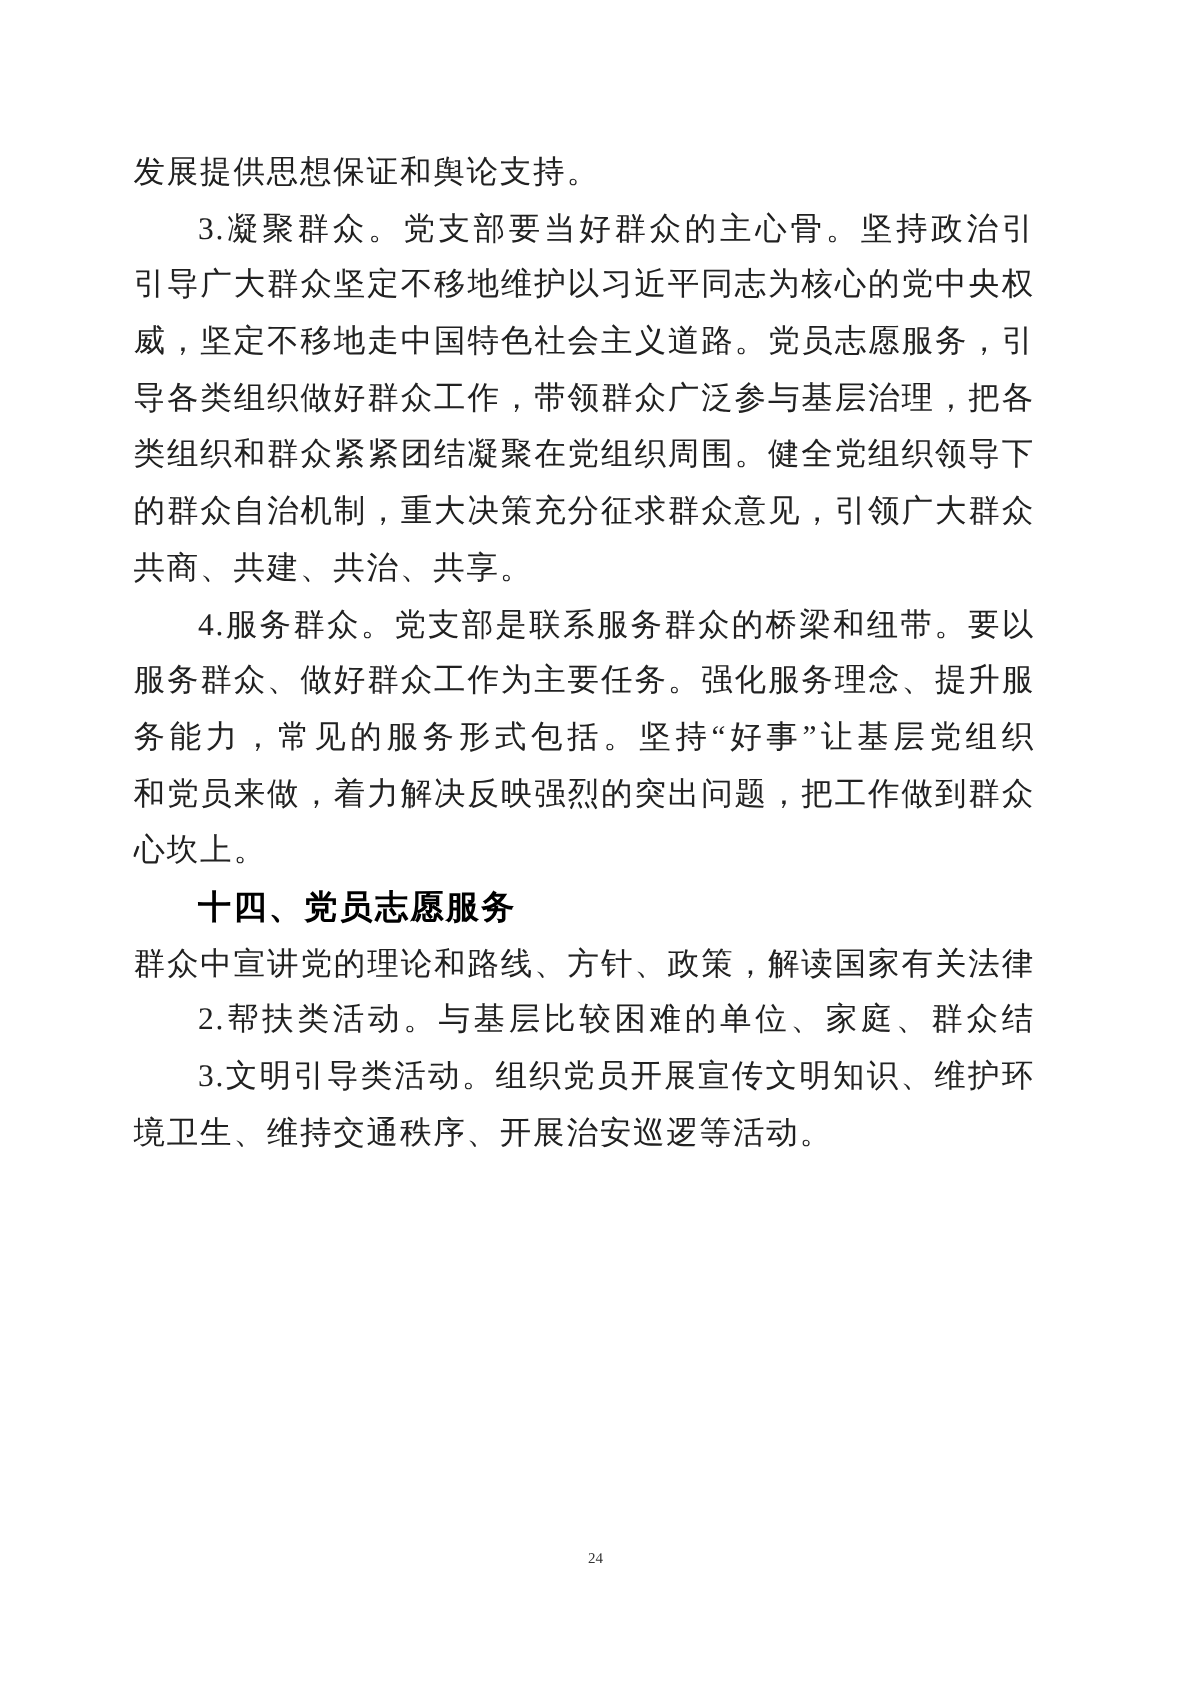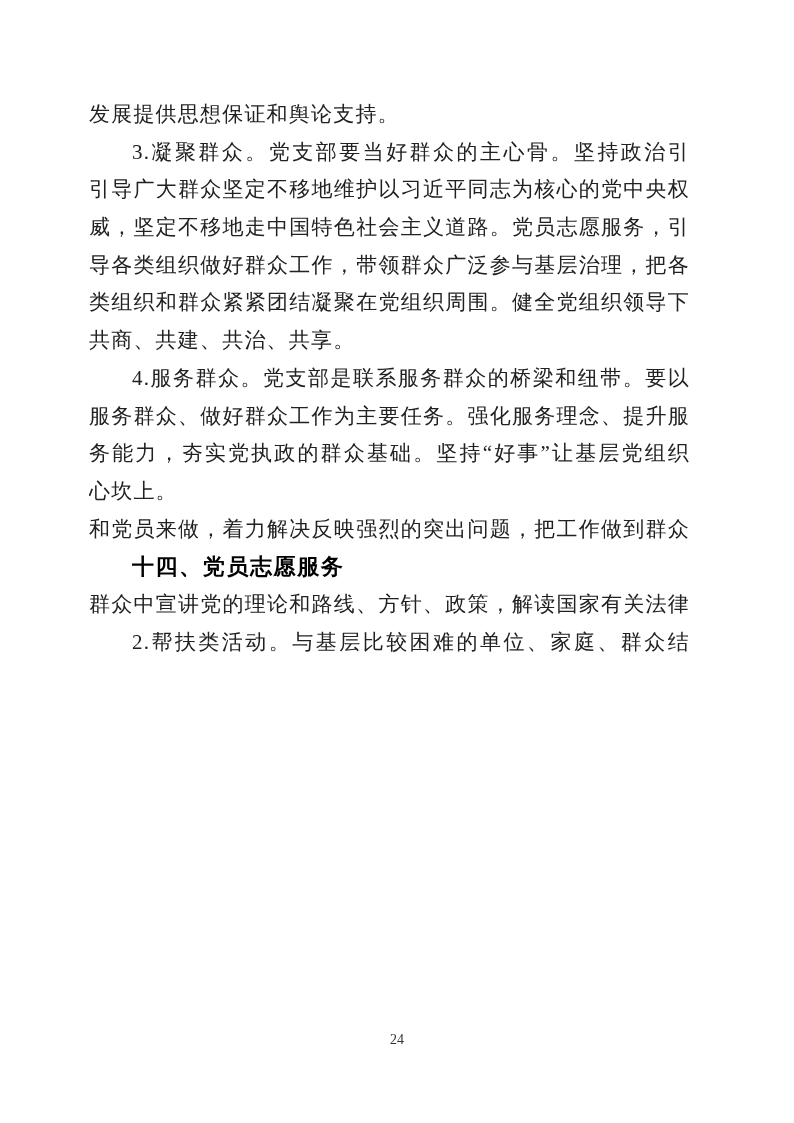--- a/index.html
+++ b/index.html
@@ -51,52 +51,57 @@
     font-size: 22px;
     letter-spacing: 1.6px;
     padding-left: 43px;
   }
   .page-num {
     position: absolute;
     left: 0;
     top: 1031px;
     width: 794px;
     text-align: center;
-    font-size: 14px;
+    font-size: 10px;
     line-height: 18px;
     font-family: "Liberation Serif", serif;
   }
 </style>
 </head>
 <body style="background: rgb(255, 255, 255);">
 
 <div class="doc-page">
   <div class="doc-content" style="color: rgb(33, 33, 33);">
       <div class="block continuation">
         <div class="line last">发展提供思想保证和舆论支持。</div>
       </div>
       <div class="block paragraph">
         <div class="line indent">3.凝聚群众。党支部要当好群众的主心骨。坚持政治引领，</div>
         <div class="line">引导广大群众坚定不移地维护以习近平同志为核心的党中央权</div>
         <div class="line">威，坚定不移地走中国特色社会主义道路。党员志愿服务，引</div>
         <div class="line">导各类组织做好群众工作，带领群众广泛参与基层治理，把各</div>
         <div class="line">类组织和群众紧紧团结凝聚在党组织周围。健全党组织领导下</div>
+        <div class="line">的群众自治机制，重大决策充分征求群众意见，引领广大群众</div>
         <div class="line last">共商、共建、共治、共享。</div>
       </div>
       <div class="block paragraph">
         <div class="line indent">4.服务群众。党支部是联系服务群众的桥梁和纽带。要以</div>
         <div class="line">服务群众、做好群众工作为主要任务。强化服务理念、提升服</div>
-        <div class="line">务能力，夯实党执政的群众基础。坚持“好事”让基层党组织</div>
+        <div class="line">务能力，常见的服务形式包括。坚持“好事”让基层党组织</div>
+        <div class="line">和党员来做，着力解决反映强烈的突出问题，把工作做到群众</div>
         <div class="line last">心坎上。</div>
-        <div class="line">和党员来做，着力解决反映强烈的突出问题，把工作做到群众</div>
       </div>
       <div class="block heading" style="color: rgb(0, 0, 0);">
         <div class="line last">十四、党员志愿服务</div>
       </div>
       <div class="block paragraph">
         <div class="line">群众中宣讲党的理论和路线、方针、政策，解读国家有关法律</div>
       </div>
       <div class="block paragraph">
         <div class="line indent">2.帮扶类活动。与基层比较困难的单位、家庭、群众结对，</div>
       </div>
+      <div class="block paragraph">
+        <div class="line indent">3.文明引导类活动。组织党员开展宣传文明知识、维护环</div>
+        <div class="line last">境卫生、维持交通秩序、开展治安巡逻等活动。</div>
+      </div>
     </div>
   <div class="page-num" style="color: rgb(51, 51, 51);">24</div>
 </div>
 
 </body></html>

